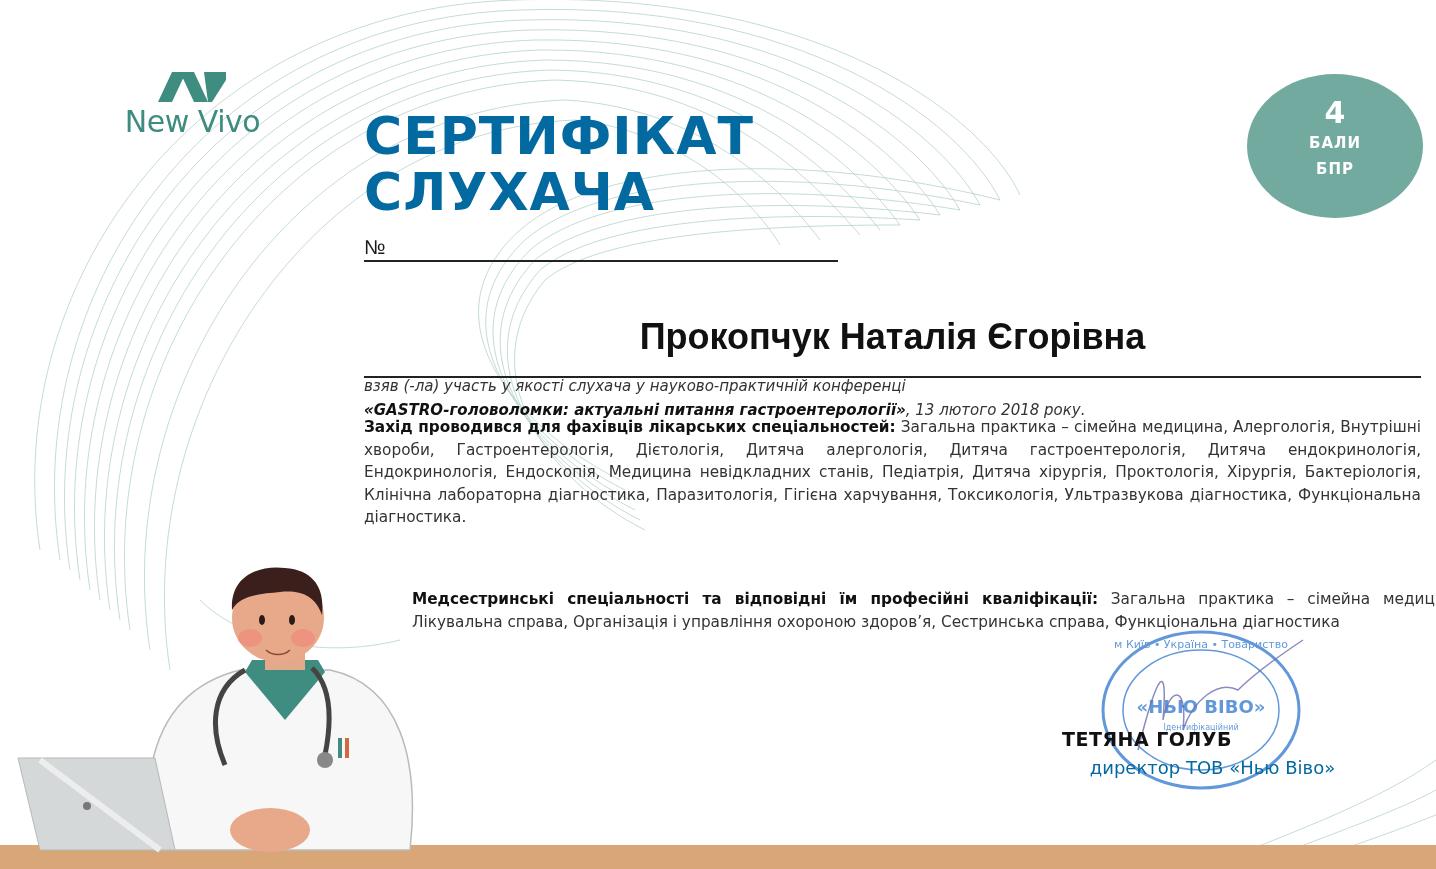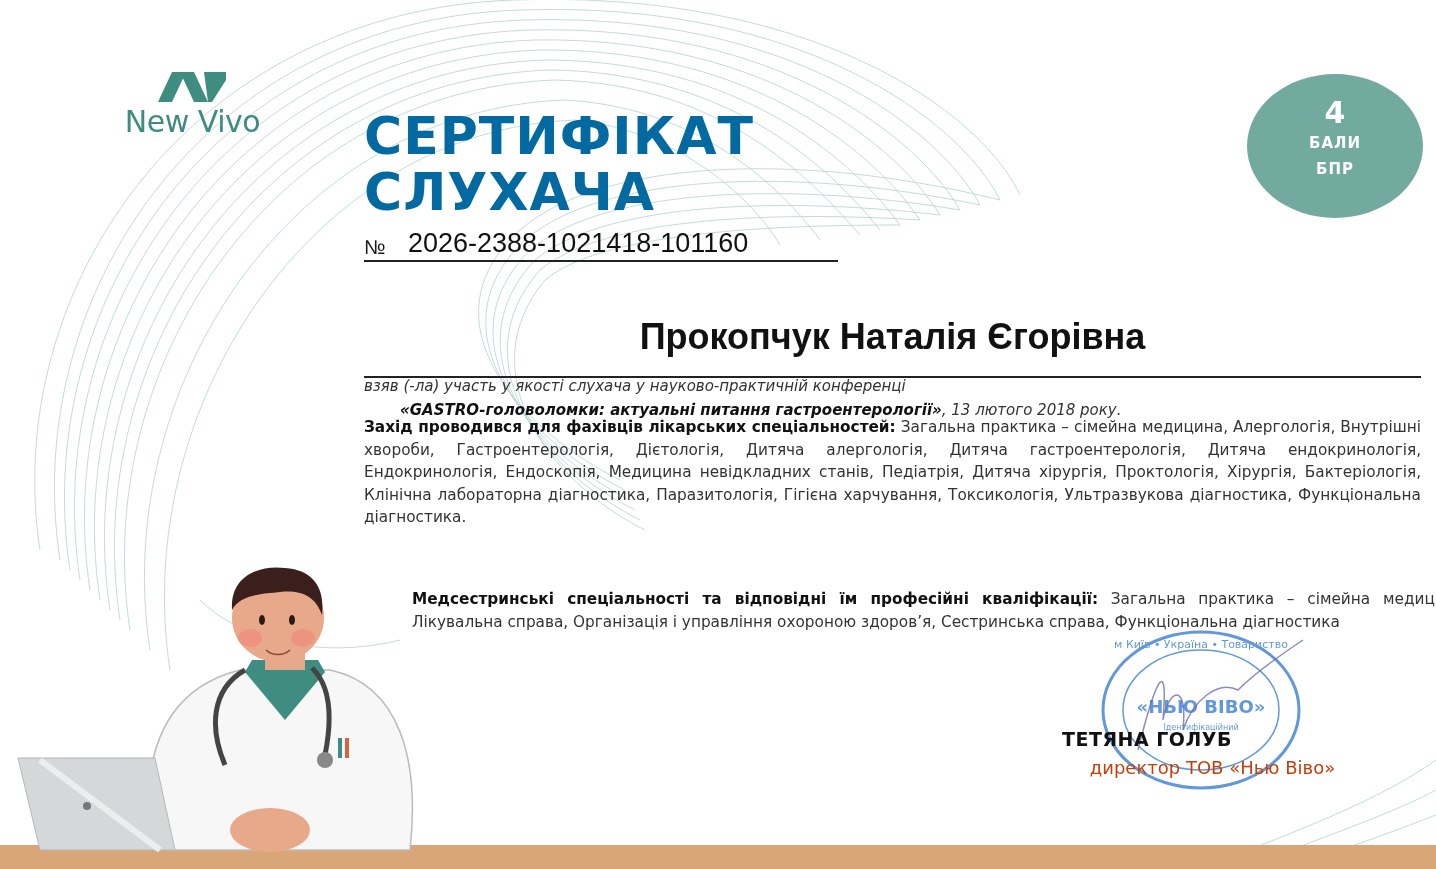--- a/index.html
+++ b/index.html
@@ -10,28 +10,28 @@
   .logo-text{font-family:"DejaVu Sans",sans-serif;font-size:30px;color:#3f8c80;letter-spacing:-0.5px;margin-top:2px;}
   .title{position:absolute;left:364px;top:72px;font-family:"DejaVu Sans",sans-serif;font-weight:bold;font-size:52px;line-height:56px;color:#0369a1;letter-spacing:1px;margin-top:36px;}
   .badge{position:absolute;left:1247px;top:74px;width:176px;height:144px;border-radius:50%;background:#73aaa0;color:#fff;text-align:center;font-family:"DejaVu Sans",sans-serif;font-weight:bold;}
   .badge .num{font-size:30px;margin-top:22px;line-height:34px;}
   .badge .l{font-size:15px;line-height:26px;letter-spacing:1px;}
   .cert-no{position:absolute;left:364px;top:228px;width:474px;border-bottom:2px solid #222;height:32px;font-family:"Liberation Sans",sans-serif;}
   .cert-no .sym{font-size:20px;position:absolute;left:0;top:8px;}
   .cert-no .val{font-size:27px;position:absolute;left:44px;top:0;color:#111;}
   .name{position:absolute;left:364px;top:316px;width:1057px;text-align:center;font-weight:bold;font-size:36px;color:#111;border-bottom:2px solid #222;padding-bottom:18px;}
   .intro{position:absolute;left:364px;top:374px;width:1060px;font-family:"DejaVu Sans",sans-serif;font-style:italic;font-size:15px;line-height:24px;color:#333;}
-  .intro b{color:#111;margin-left:36px;}
+  .intro b{color:#111;}
   .para{position:absolute;left:364px;width:1057px;font-family:"DejaVu Sans",sans-serif;font-size:15.3px;line-height:22.5px;color:#333;text-align:justify;}
   .para b{color:#111;}
   .p1{top:416px;}
   .p2{top:588px;margin-left:48px;}
   .stamp{position:absolute;left:1098px;top:630px;}
   .sig-name{position:absolute;left:1062px;top:728px;width:300px;text-align:left;font-family:"DejaVu Sans",sans-serif;font-weight:bold;font-size:19px;color:#111;letter-spacing:0.5px;}
-  .sig-role{position:absolute;left:1040px;top:757px;width:345px;text-align:center;font-family:"DejaVu Sans",sans-serif;font-size:18px;color:#c2410c;}
+  .sig-role{position:absolute;left:1040px;top:757px;width:345px;text-align:center;font-family:"DejaVu Sans",sans-serif;font-size:18px;color:#0369a1;}
   .desk{position:absolute;left:0;top:845px;width:1436px;height:24px;background:#d9a677;}
   .doctor{position:absolute;left:0;top:560px;}
 </style>
 </head>
 <body>
 
 <svg class="bg-waves" viewBox="0 0 1436 869" width="1436" height="869">
   <g fill="none" stroke="#9cc3bb" stroke-width="0.8" opacity="0.75">
     <path d="M60 560 C20 300 200 20 520 10 C800 0 960 120 1000 200 C800 150 600 160 520 230 C420 320 520 430 620 480"></path>
     <path d="M70 570 C30 310 210 30 525 20 C790 12 940 130 980 205 C790 165 600 175 525 240 C430 330 525 440 625 490"></path>
@@ -66,21 +66,20 @@
 </div>
 
 <div class="badge">
   <div class="num">4</div>
   <div class="l">БАЛИ</div>
   <div class="l">БПР</div>
 </div>
 
 <div class="cert-no">
   <span class="sym">№</span>
-  <span class="val">2026-2388-1021418-101160</span>
 </div>
 
 <div class="name">Прокопчук Наталія Єгорівна</div>
 
 <div class="intro">
   <div>взяв (-ла) участь у якості слухача у науково-практичній конференці</div>
   <div><b>«GASTRO-головоломки: актуальні питання гастроентерології»</b><span>, 13 лютого 2018 року.</span></div>
 </div>
 
 <div class="para p1"><b>Захід проводився для фахівців лікарських спеціальностей:</b><span> Загальна практика – сімейна медицина, Алергологія, Внутрішні хвороби, Гастроентерологія, Дієтологія, Дитяча алергологія, Дитяча гастроентерологія, Дитяча ендокринологія, Ендокринологія, Ендоскопія, Медицина невідкладних станів, Педіатрія, Дитяча хірургія, Проктологія, Хірургія, Бактеріологія, Клінічна лабораторна діагностика, Паразитологія, Гігієна харчування, Токсикологія, Ультразвукова діагностика, Функціональна діагностика.</span></div>

